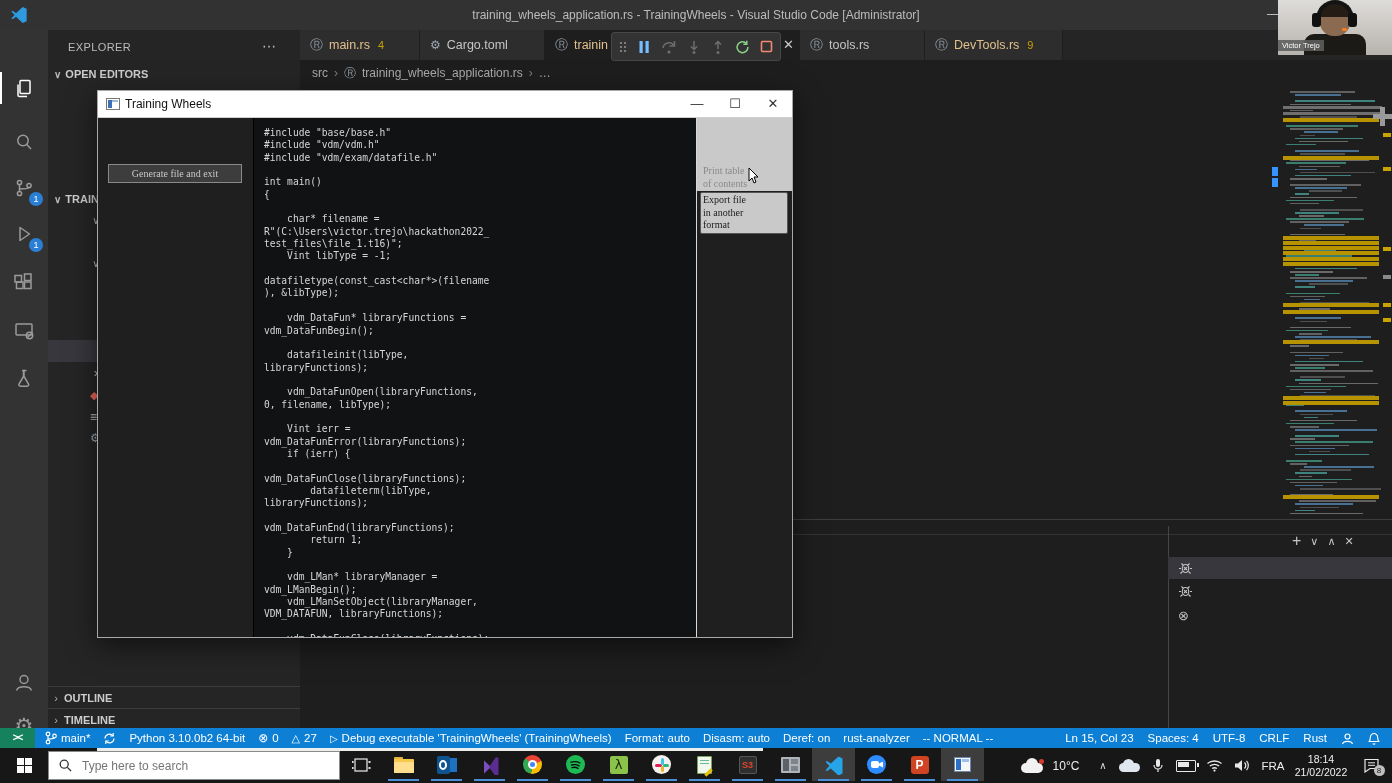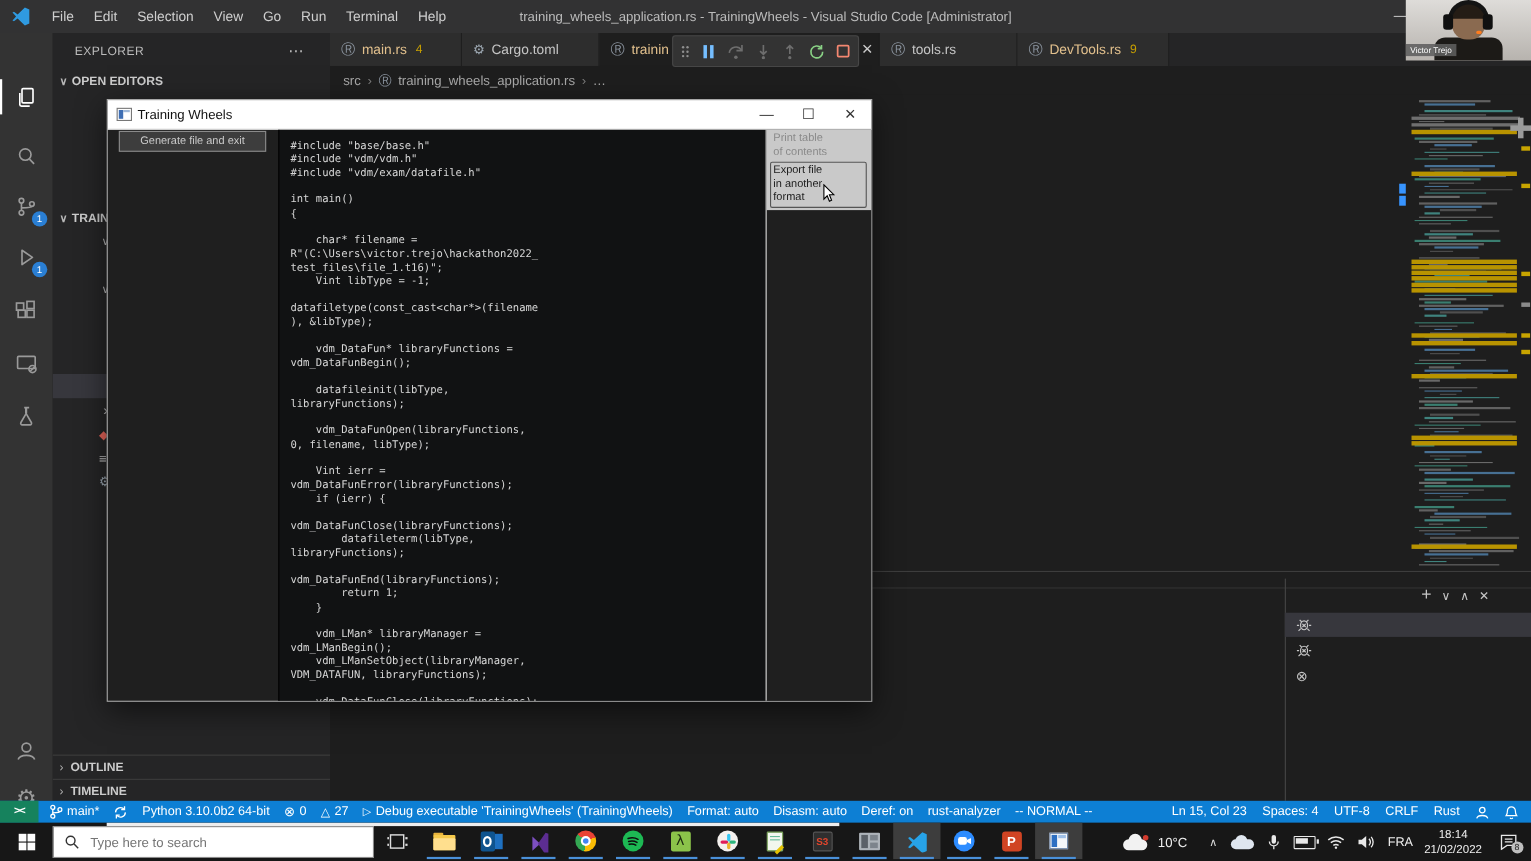--- a/index.html
+++ b/index.html
@@ -63,21 +63,21 @@
   #appwin-title{left:0;top:0;width:694px;height:27px;background:#ffffff;border-bottom:1px solid #cfcfcf;box-sizing:border-box;}
   #appwin-title .t{position:absolute;left:27px;top:6px;color:#111;font-size:12px;}
   .awicon{left:8px;top:7px;width:14px;height:12px;background:#fff;border:1px solid #777;box-sizing:border-box;}
   .awicon i{position:absolute;left:1px;top:1px;width:4px;height:8px;background:#3f6fb4;}
   .awicon b{position:absolute;right:1px;top:1px;width:6px;height:2px;background:#9fb8d8;}
   .wctl{position:absolute;top:0;width:38px;height:26px;text-align:center;line-height:26px;color:#333;font-size:13px;}
   #aw-code{left:155px;top:27px;width:443px;height:519px;background:#111213;border-left:1px solid #000;box-sizing:border-box;overflow:hidden;}
   #aw-code pre{margin:0;padding:9px 0 0 10px;font-family:"DejaVu Sans Mono",monospace;font-size:9.6px;line-height:12.35px;color:#d6d6d6;}
   #aw-right{left:598px;top:27px;width:96px;height:519px;background:#1f1f1f;border-left:1px solid #d9d9d9;box-sizing:border-box;}
   #aw-right .lightblock{position:absolute;left:0;top:0;width:95px;height:73px;background:#c9c9c9;}
-  .awbtn{position:absolute;font-family:Liberation Sans, sans-serif;}
+  .awbtn{position:absolute;font-family:Liberation Serif, serif;margin-top:45px;}
   #btn-generate{left:10px;top:28px;width:134px;height:19px;background:#3d3d3d;border:1px solid #8a8a8a;color:#c9c9c9;
     font-size:10px;line-height:17px;text-align:center;box-sizing:border-box;}
   #btn-print{left:6px;top:2px;width:84px;color:#8a8a8a;font-size:10px;line-height:12.5px;}
   #btn-export{left:3px;top:29px;width:88px;color:#1c1c1c;font-size:10px;line-height:12.5px;border:1px solid #555;
     border-radius:2px;padding:1px 2px;box-sizing:border-box;background:#c9c9c9;}
   #cursor{left:650px;top:76px;z-index:60;}
   
   #statusbar{left:0;top:728px;width:1392px;height:20px;background:#0d7fd4;color:#fff;font-size:11.5px;display:flex;align-items:center;}
   #st-remote{width:35px;height:20px;background:#16825d;color:#fff;text-align:center;line-height:20px;
     font-size:10px;font-weight:bold;letter-spacing:-1px;flex:0 0 auto;}
@@ -116,30 +116,20 @@
 
 <div id="screen">
 
   <div class="abs" id="titlebar">
     <div class="abs" style="left:10px;top:6px;">
       <svg width="18" height="18" viewBox="0 0 20 20">
           <path d="M14 1 6.7 8 3 5.2 1.5 6l3.6 4-3.6 4 1.5.8L6.7 12 14 19l4.5-2V3z" fill="#2f9ae0"></path>
         </svg>
     </div>
     <div class="abs" id="win-title">training_wheels_application.rs - TrainingWheels - Visual Studio Code [Administrator]</div>
-    <div class="abs" id="menubar">
-        <div class="menu-item">File</div>
-        <div class="menu-item">Edit</div>
-        <div class="menu-item">Selection</div>
-        <div class="menu-item">View</div>
-        <div class="menu-item">Go</div>
-        <div class="menu-item">Run</div>
-        <div class="menu-item">Terminal</div>
-        <div class="menu-item">Help</div>
-      </div>
     <div class="abs" id="min-glyph">—</div>
   </div>
 
   <div class="abs" id="activitybar">
       <div class="act active" style="top: 38px;">
         <svg width="24" height="24" viewBox="0 0 24 24" fill="none">
           <rect x="8" y="4.5" width="10" height="13" rx="1" stroke="#fff" stroke-width="1.5"></rect>
           <path d="M6 8.5v10.5a1.5 1.5 0 0 0 1.5 1.5H15" stroke="#fff" stroke-width="1.5"></path>
         </svg>
         <div class="bar"></div>

